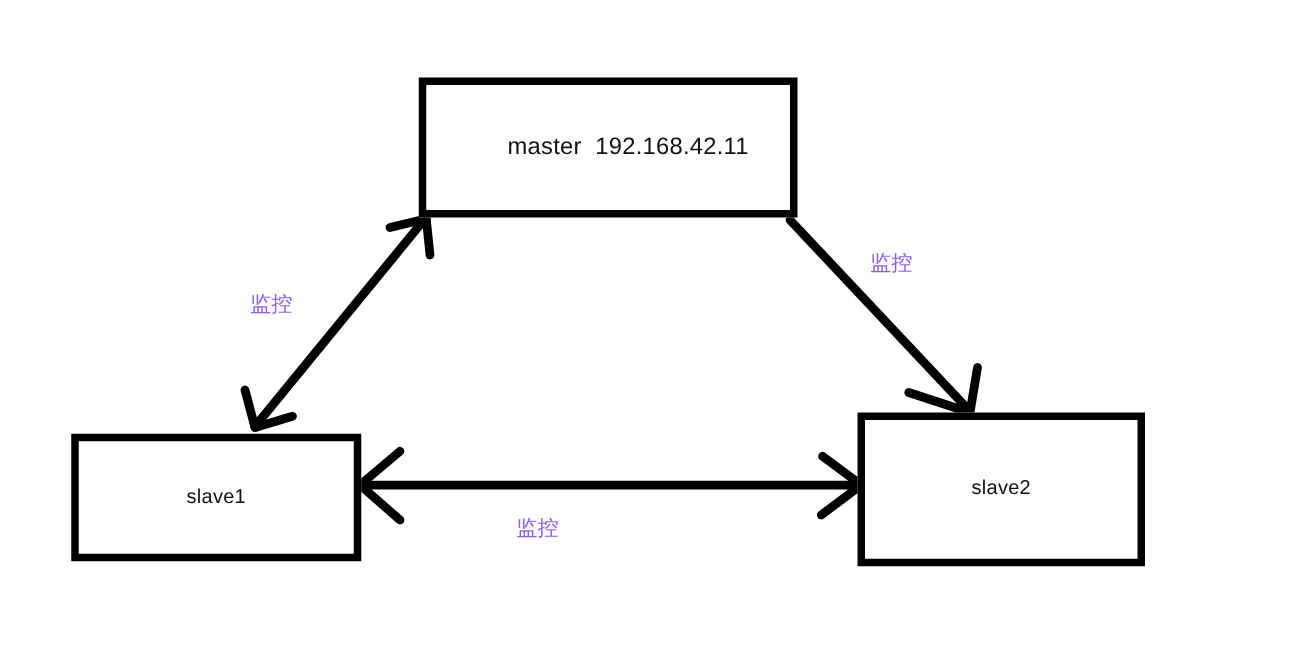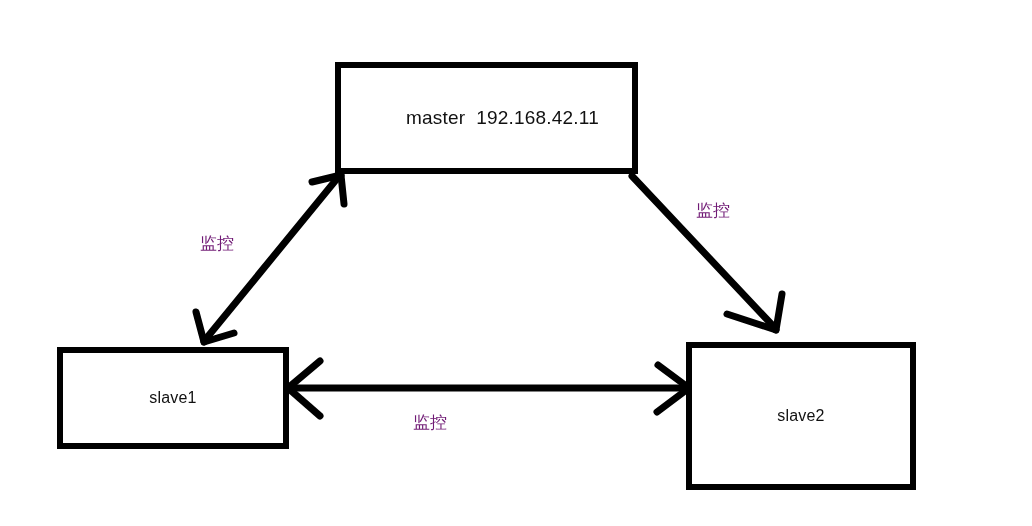--- a/index.html
+++ b/index.html
@@ -54,28 +54,28 @@
     font-size: 19px;
   }
   #node-slave1 {
     left: 57px;
     top: 347px;
     width: 232px;
     height: 102px;
   }
   #node-slave2 {
     left: 686px;
-    top: 342px;
+    top: 330px;
     width: 230px;
-    height: 148px;
+    height: 123px;
   }
   .edge-label {
     position: absolute;
     font-size: 17px;
-    color: #701a75;
+    color: #8b5cf6;
     white-space: nowrap;
     font-family: "DejaVu Sans", "Liberation Sans", sans-serif;
   }
   #label-master-slave1 { left: 200px; top: 232px; }
   #label-master-slave2 { left: 696px; top: 199px; }
   #label-slave1-slave2 { left: 413px; top: 411px; }
   #watermark {
     position: absolute;
     right: 14px;
     bottom: 10px;

